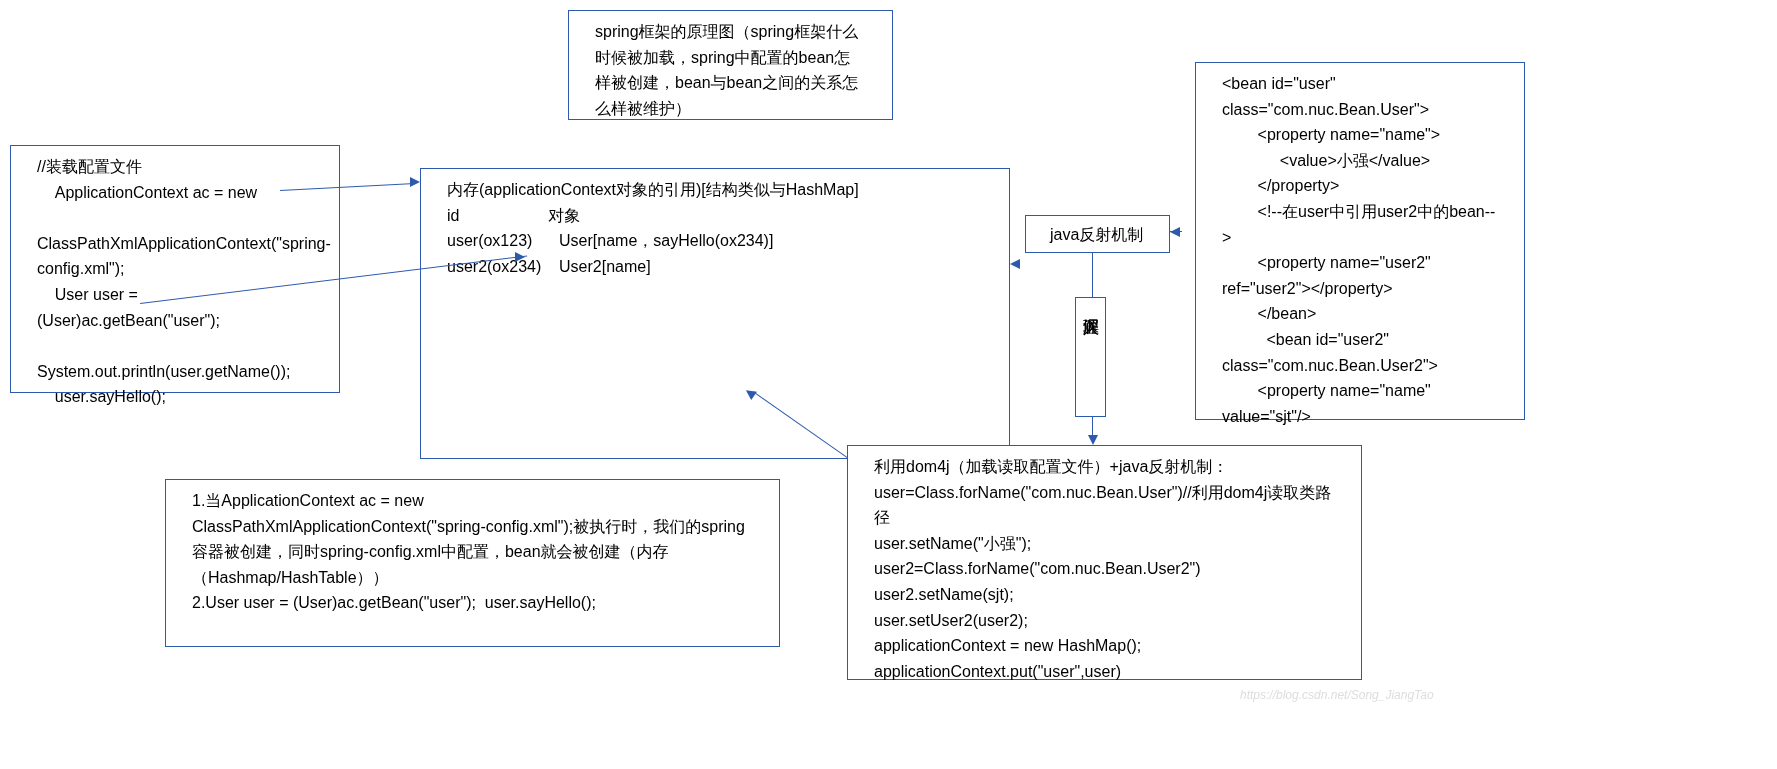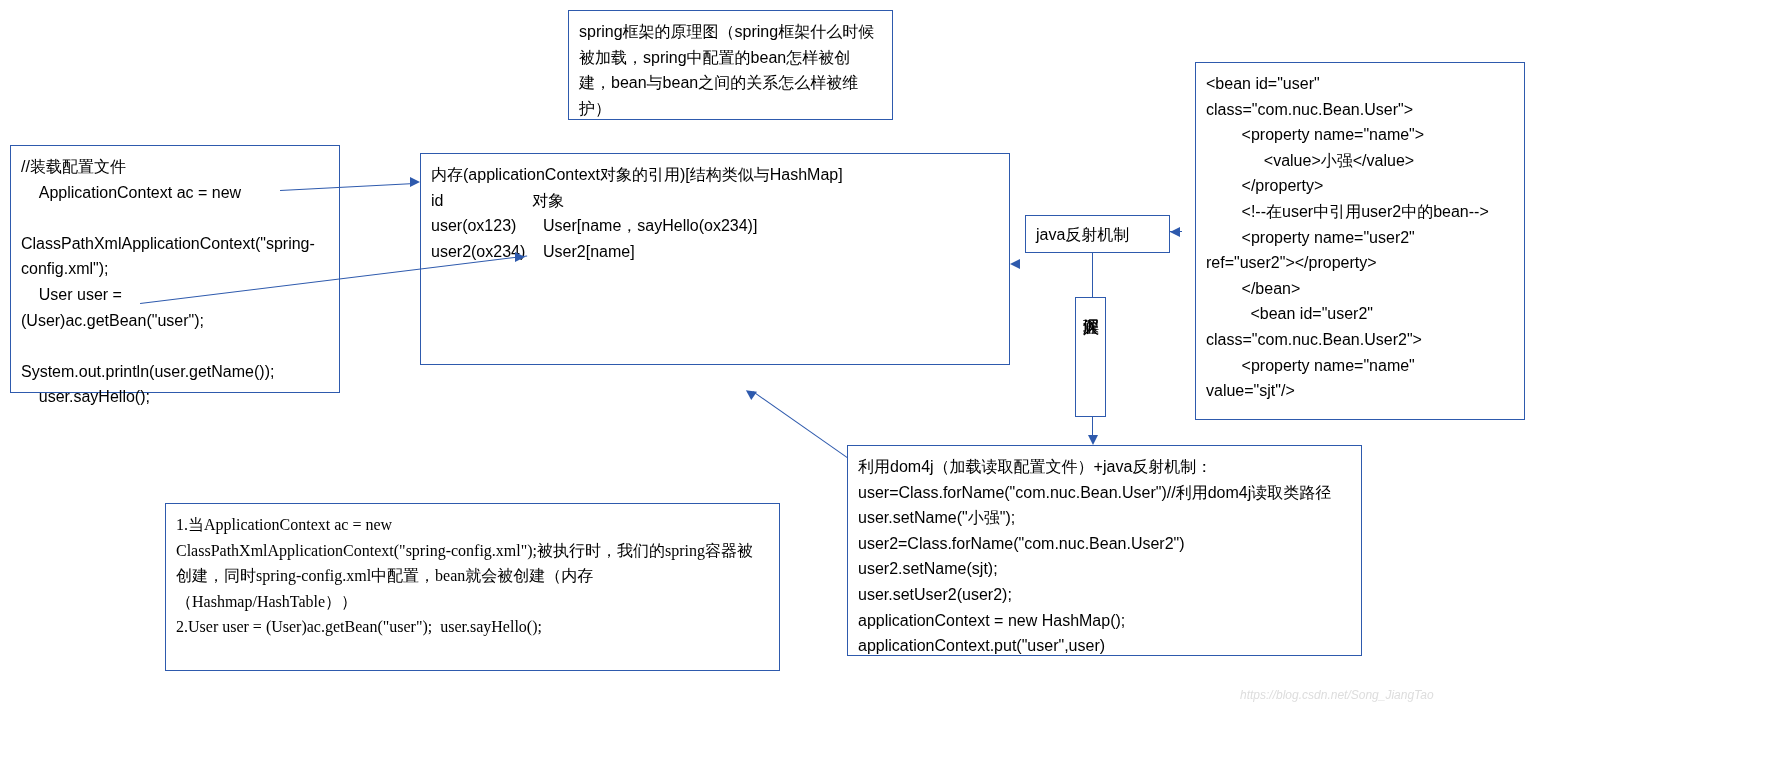--- a/index.html
+++ b/index.html
@@ -8,21 +8,21 @@
       height: 769px;
       position: relative;
       font-family: Arial, "Microsoft YaHei", sans-serif;
       font-size: 16px;
       background: #fff;
       color: #000;
     }
     .box {
       position: absolute;
       border: 1.5px solid #2e5aad;
-      padding: 8px 10px;
+      padding: 8px 26px;
       line-height: 1.6;
       white-space: pre-wrap;
       background: #fff;
     }
     .arrow-line {
       position: absolute;
       background: #2e5aad;
       transform-origin: 0 0;
       height: 1.2px;
     }
@@ -68,48 +68,48 @@
 <div class="box" style="left:10px; top:145px; width:330px; height:248px;">//装载配置文件
     ApplicationContext ac = new
 
 ClassPathXmlApplicationContext("spring-config.xml");
     User user =
 (User)ac.getBean("user");
 
 System.out.println(user.getName());
     user.sayHello();</div>
 
-<div class="box" style="left:420px; top:153px; width:590px; height:212px;">内存(applicationContext对象的引用)[结构类似与HashMap]
+<div class="box" style="left:420px; top:168px; width:590px; height:291px;">内存(applicationContext对象的引用)[结构类似与HashMap]
 id                    对象
 user(ox123)      User[name，sayHello(ox234)]
 user2(ox234)    User2[name]</div>
 
-<div class="box" style="left:1025px; top:215px; width:145px; height:38px; padding:6px 10px;">java反射机制</div>
+<div class="box" style="left:1025px; top:215px; width:145px; height:38px; padding:6px 24px;">java反射机制</div>
 
 <div class="vtext" style="left:1075px; top:297px; height:120px;">深入理解</div>
 
 <div class="box" style="left:1195px; top:62px; width:330px; height:358px;">&lt;bean id="user"
 class="com.nuc.Bean.User"&gt;
         &lt;property name="name"&gt;
              &lt;value&gt;小强&lt;/value&gt;
         &lt;/property&gt;
         &lt;!--在user中引用user2中的bean--&gt;
         &lt;property name="user2"
 ref="user2"&gt;&lt;/property&gt;
         &lt;/bean&gt;
           &lt;bean id="user2"
 class="com.nuc.Bean.User2"&gt;
         &lt;property name="name"
 value="sjt"/&gt;</div>
 
-<div class="box" style="left:165px; top:503px; width:615px; height:168px;font-family:Liberation Serif, serif;">1.当ApplicationContext ac = new
+<div class="box" style="left:165px; top:479px; width:615px; height:168px;">1.当ApplicationContext ac = new
 ClassPathXmlApplicationContext("spring-config.xml");被执行时，我们的spring容器被创建，同时spring-config.xml中配置，bean就会被创建（内存（Hashmap/HashTable））
 2.User user = (User)ac.getBean("user");  user.sayHello();</div>
 
-<div class="box" style="left:847px; top:445px; width:515px; height:211px;">利用dom4j（加载读取配置文件）+java反射机制：
+<div class="box" style="left:847px; top:445px; width:515px; height:235px;">利用dom4j（加载读取配置文件）+java反射机制：
 user=Class.forName("com.nuc.Bean.User")//利用dom4j读取类路径
 user.setName("小强");
 user2=Class.forName("com.nuc.Bean.User2")
 user2.setName(sjt);
 user.setUser2(user2);
 applicationContext = new HashMap();
 applicationContext.put("user",user)</div>
 
 <div class="arrow-line" style="left:280px; top:190px; width:135px; transform: rotate(-3deg);"></div>
 <div class="arrow-head right" style="left:410px; top:177px;"></div>

